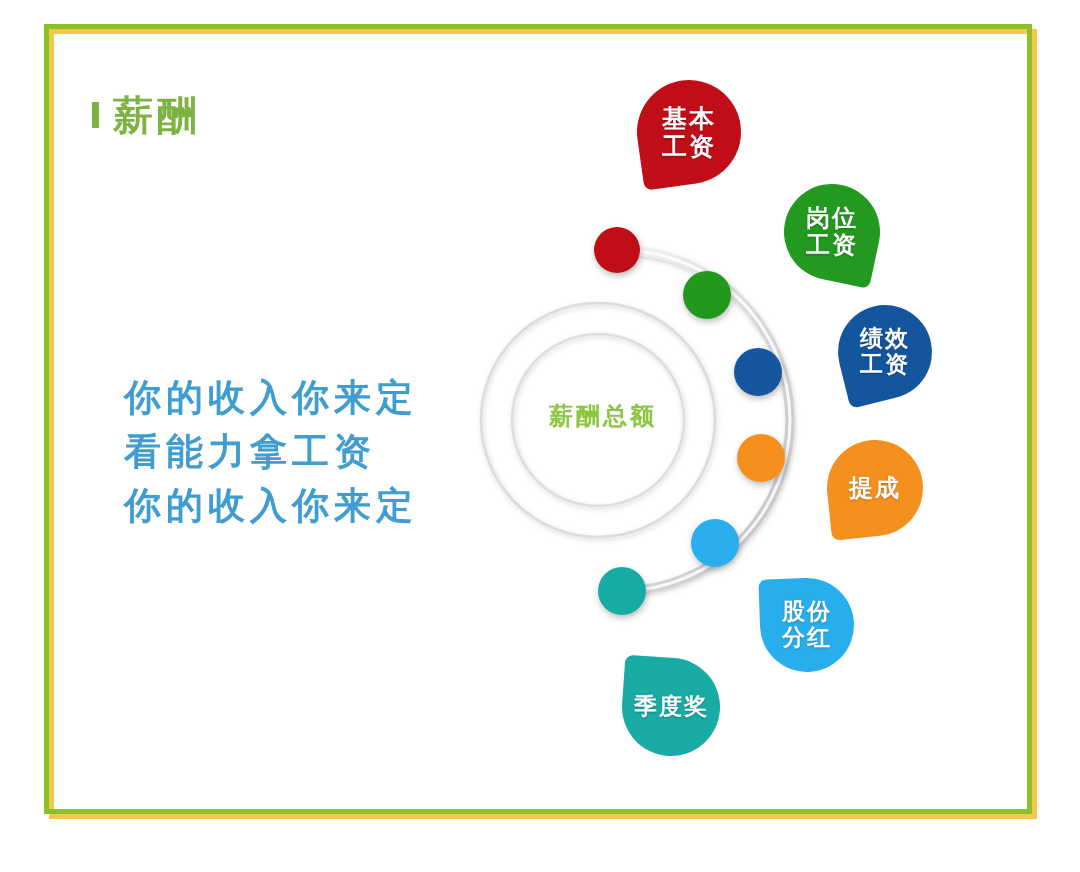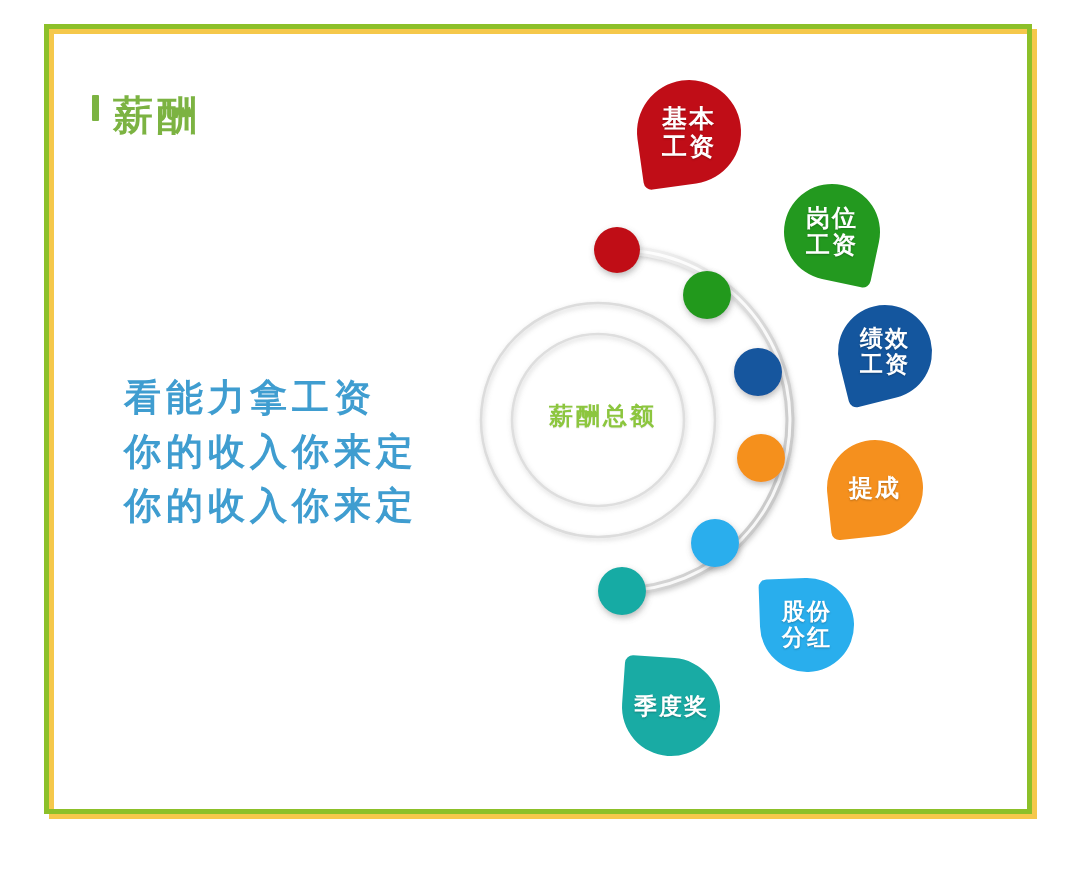--- a/index.html
+++ b/index.html
@@ -44,21 +44,21 @@
     height: 780px;
     background: #ffffff;
   }
 
   
   .heading {
     position: absolute;
     left: 92px;
     top: 95px;
     display: flex;
-    align-items: flex-start;
+    align-items: center;
     gap: 14px;
   }
   .heading-bar {
     width: 7px;
     height: 26px;
     background: #7cb342;
     border-radius: 1px;
   }
   .heading-text {
     font-size: 40px;
@@ -159,22 +159,22 @@
   <div class="frame-fill"></div>
   <div class="frame-outer"></div>
   <div class="frame-inner"></div>
 
   <div class="heading">
     <div class="heading-bar"></div>
     <div class="heading-text">薪酬</div>
   </div>
 
   <div class="slogan">
+    <div>你的收入你来定</div>
     <div>看能力拿工资</div>
-    <div>你的收入你来定</div>
     <div>你的收入你来定</div>
   </div>
 
   <div class="diagram">
     <svg width="620" height="760" viewBox="0 0 620 760">
       <defs>
         <filter id="soft" x="-40%" y="-40%" width="180%" height="180%">
           <feDropShadow dx="1" dy="2" stdDeviation="2.5" flood-color="#9a9a9a" flood-opacity="0.45"></feDropShadow>
         </filter>
         <filter id="dotsh" x="-50%" y="-50%" width="200%" height="200%">

